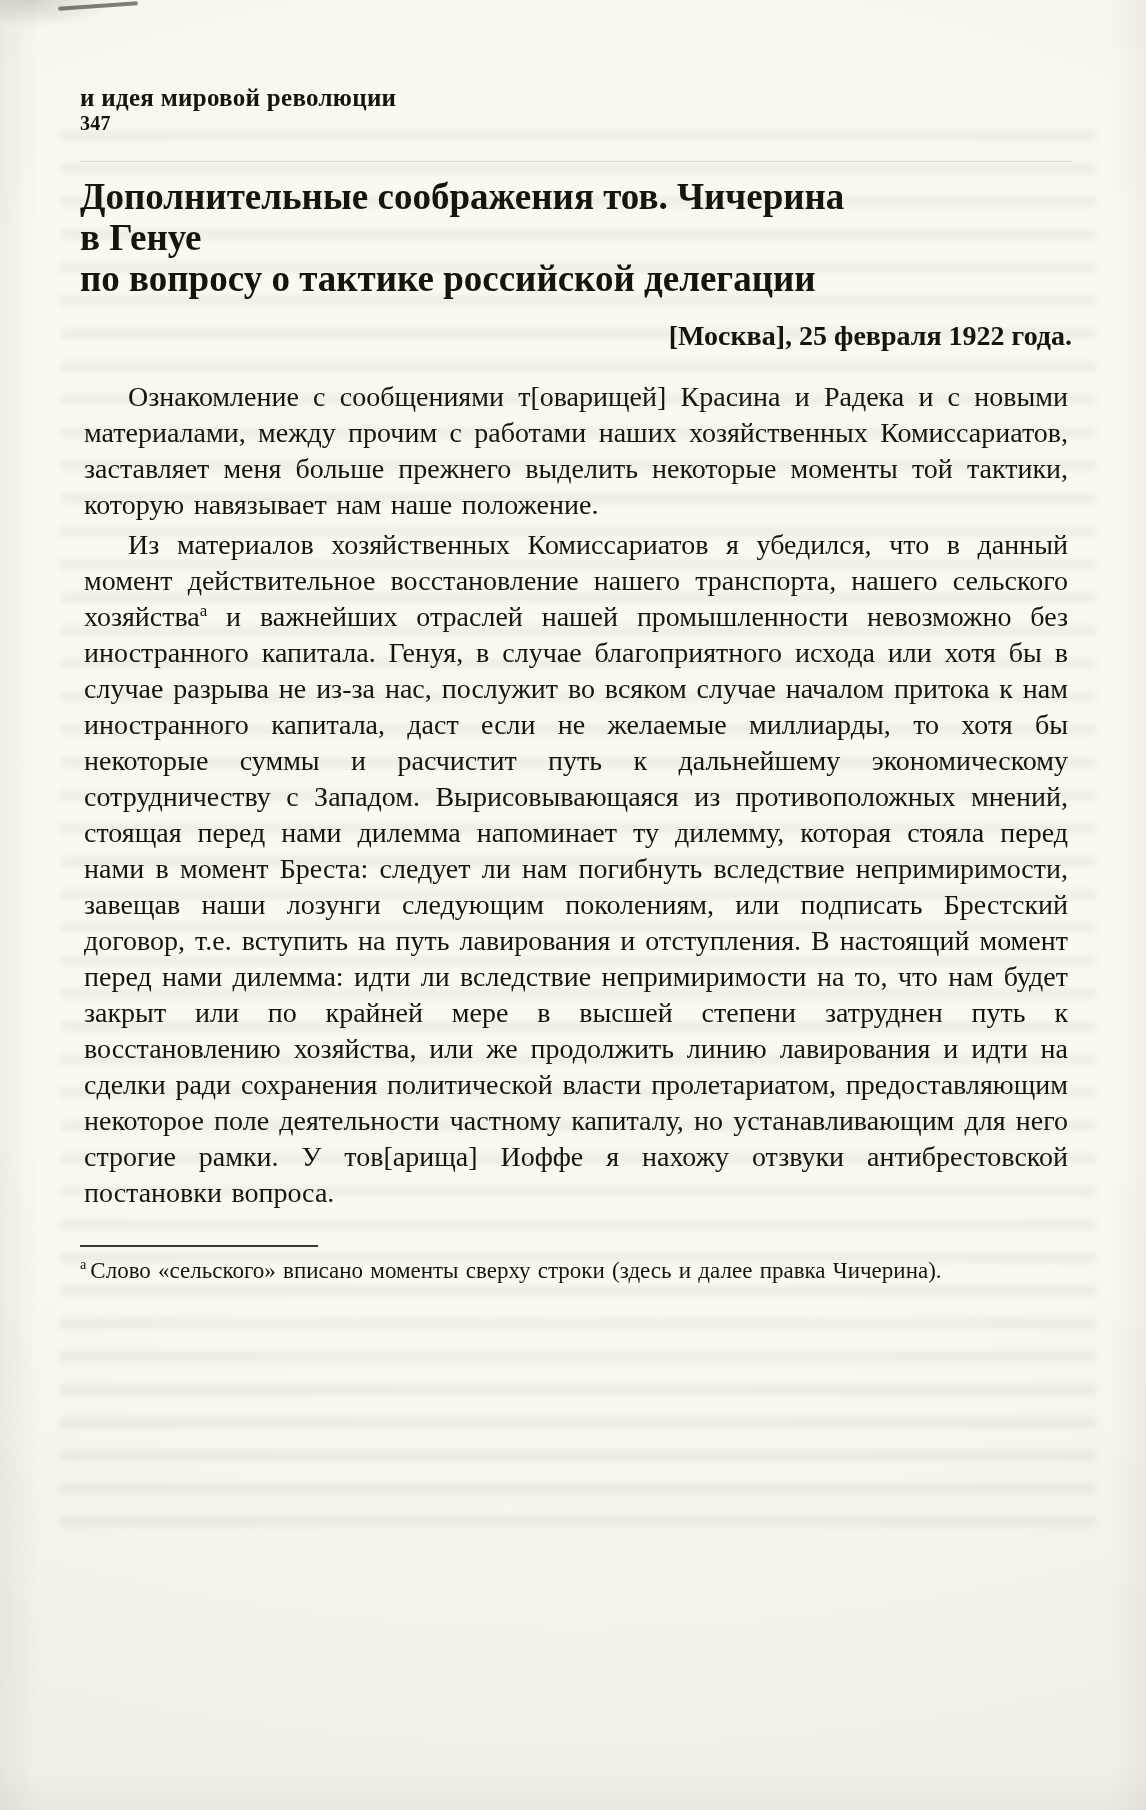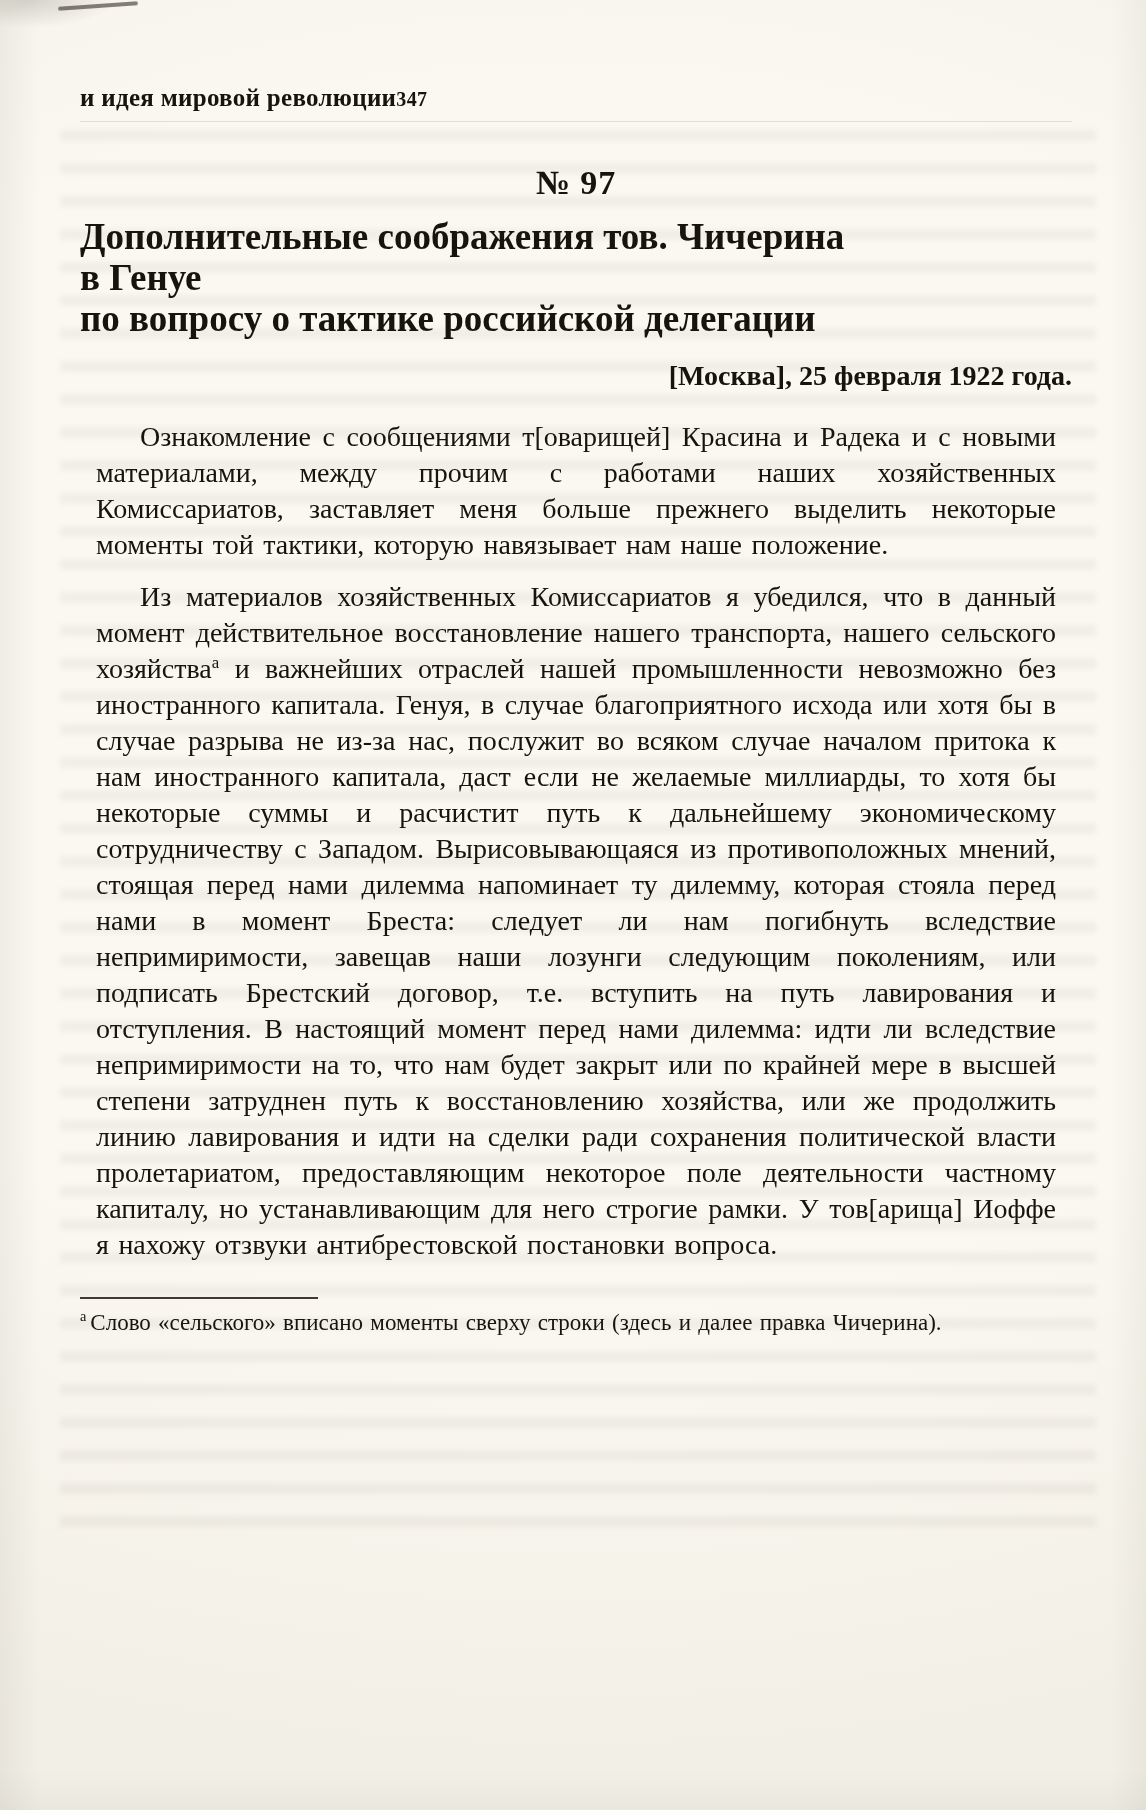--- a/index.html
+++ b/index.html
@@ -57,27 +57,29 @@
     filter: blur(0.6px);
   }
   .content {
     position: absolute;
     left: 80px;
     right: 74px;
     top: 0;
   }
   .running-head {
     display: flex;
+    justify-content: space-between;
     align-items: baseline;
     padding-top: 84px;
-    padding-bottom: 9px;
+    padding-bottom: 26px;
     border-bottom: 1px solid rgba(80, 72, 58, 0.14);
     font-weight: bold;
     font-size: 25px;
     letter-spacing: 0.3px;
+    flex-direction: column;
   }
   .running-head .page-num {
     font-size: 20px;
   }
   .doc-number {
     margin-top: 42px;
     text-align: center;
     font-weight: bold;
     font-size: 34px;
     letter-spacing: 1px;
@@ -97,21 +99,21 @@
   }
   .body-text {
     margin-top: 27px;
     font-size: 28px;
     line-height: 36px;
     text-align: justify;
     word-spacing: 2.5px;
     hyphens: auto;
   }
   .body-para {
-    margin: 16px;
+    margin: 4px;
     text-indent: 44px;
   }
   sup.fn-ref {
     font-size: 0.6em;
     vertical-align: super;
     line-height: 0;
   }
   .footnote-block {
     margin-top: 34px;
   }
@@ -143,21 +145,20 @@
   <div class="edge-shade"></div>
   <div class="scan-artifact"></div>
 
   <div class="content">
 
     <div class="running-head">
       <span class="run-title">и идея мировой революции</span>
       <span class="page-num">347</span>
     </div>
 
-    <div class="doc-number">№ 97</div>
 
     <h1 class="doc-title">
       <div>Дополнительные соображения тов. Чичерина</div>
       <div>в Генуе</div>
       <div>по вопросу о тактике российской делегации</div>
     </h1>
 
     <div class="dateline">[Москва], 25 февраля 1922 года.</div>
 
     <div class="body-text">

